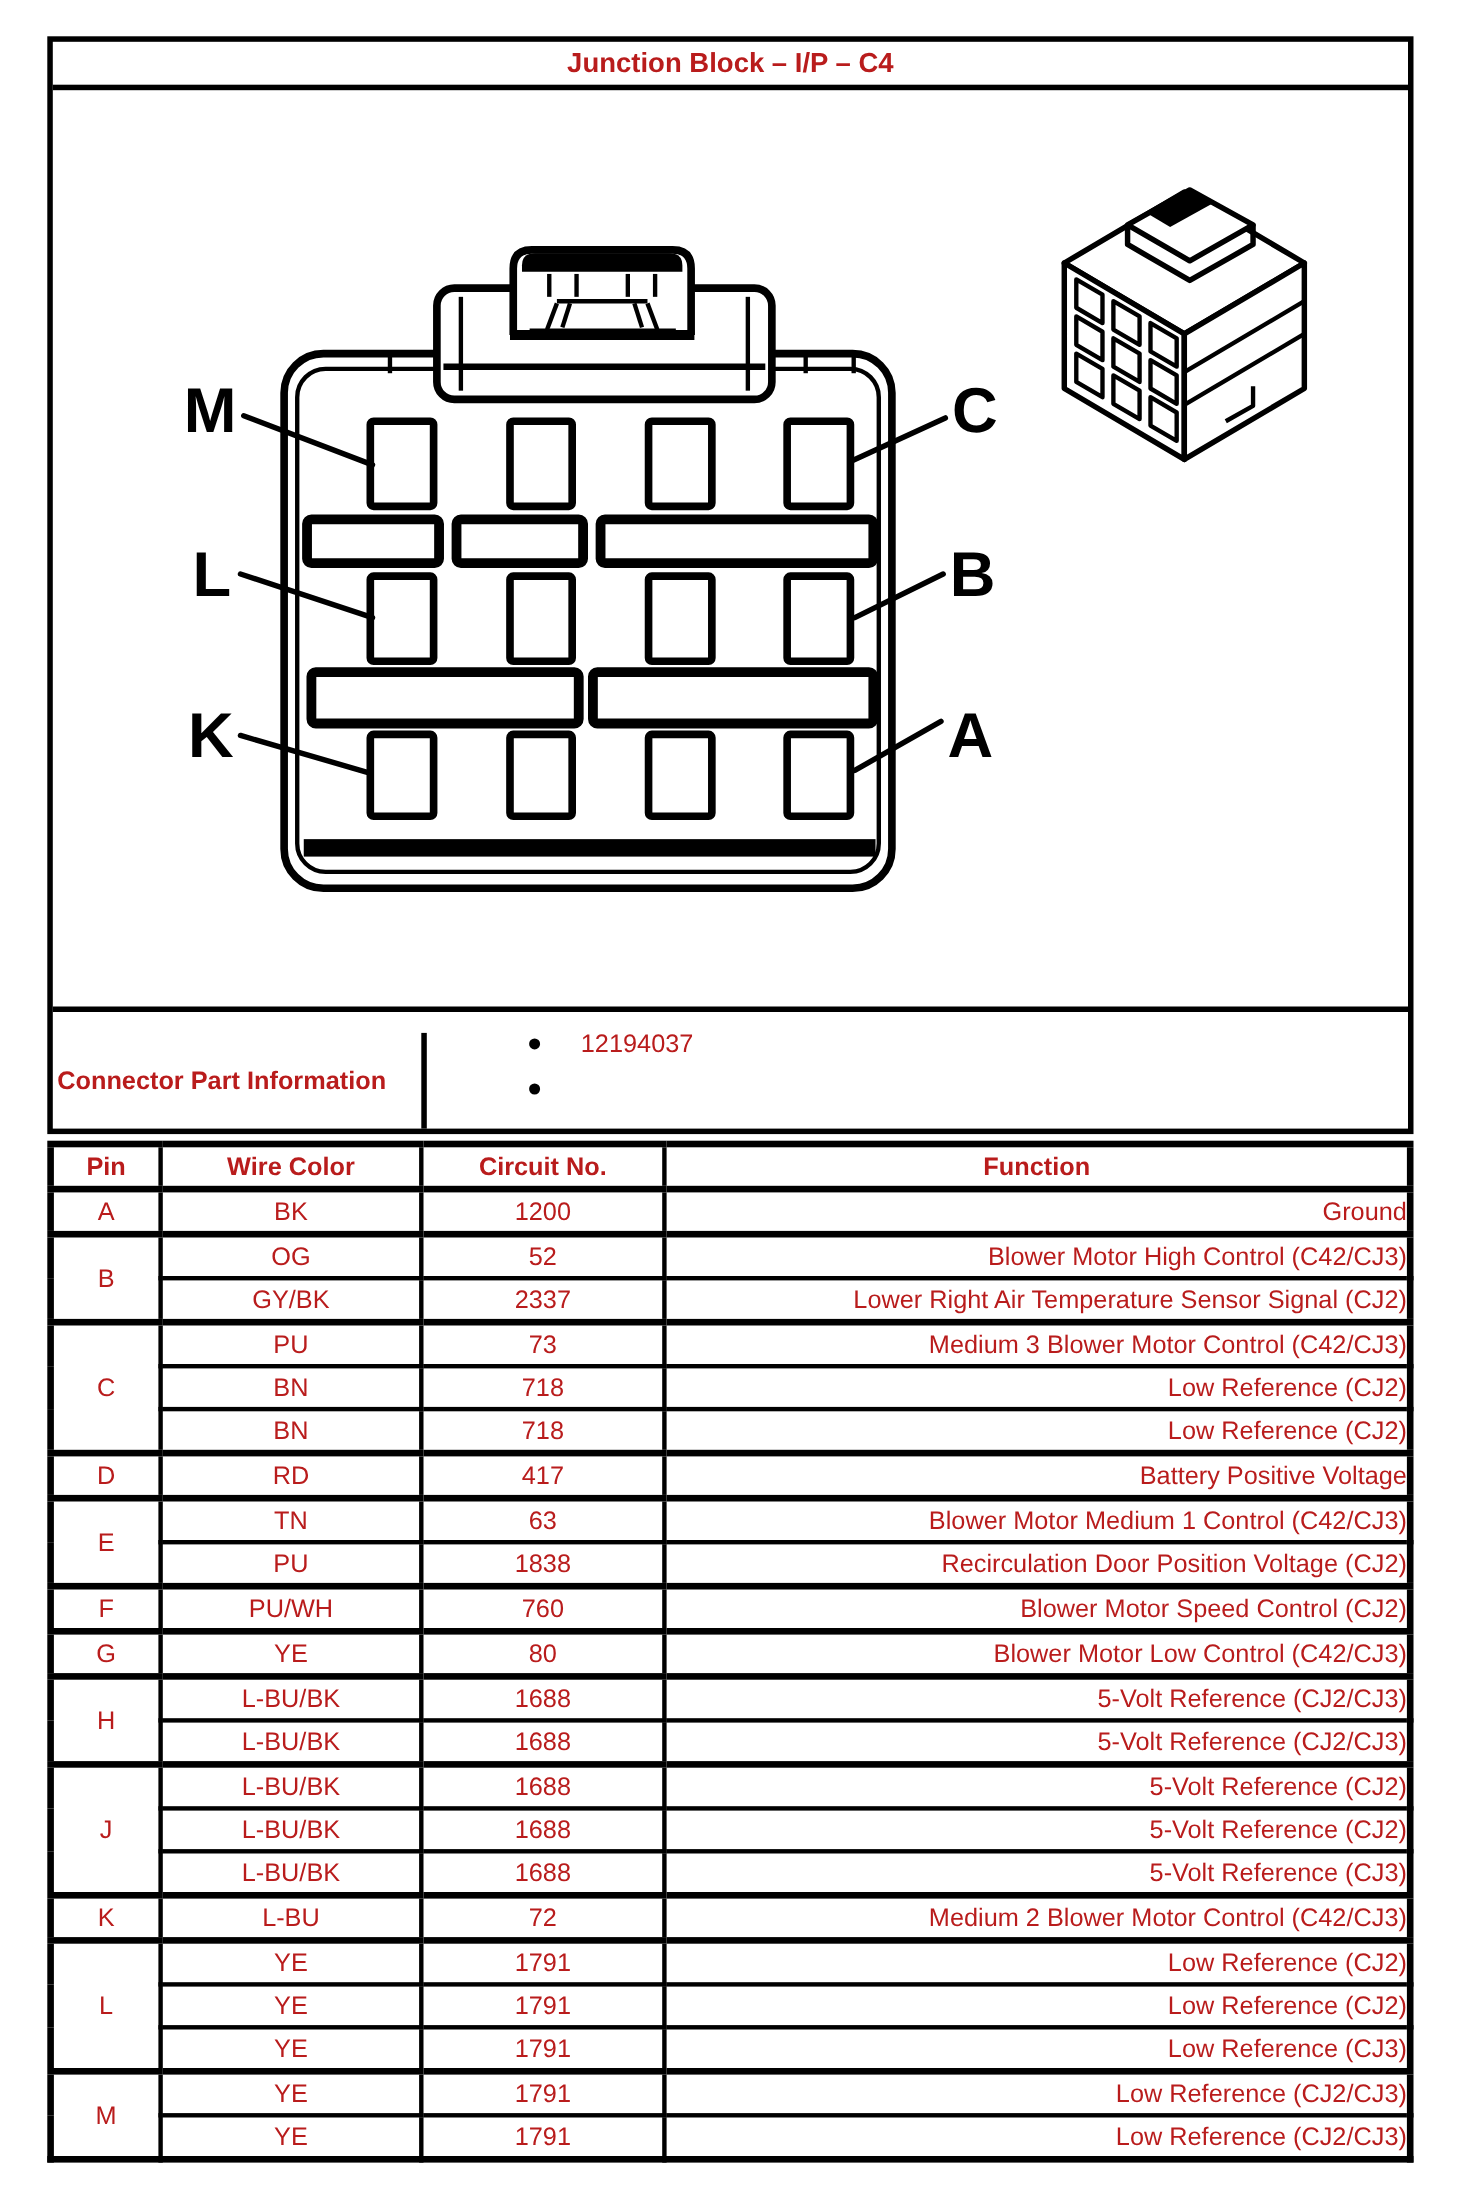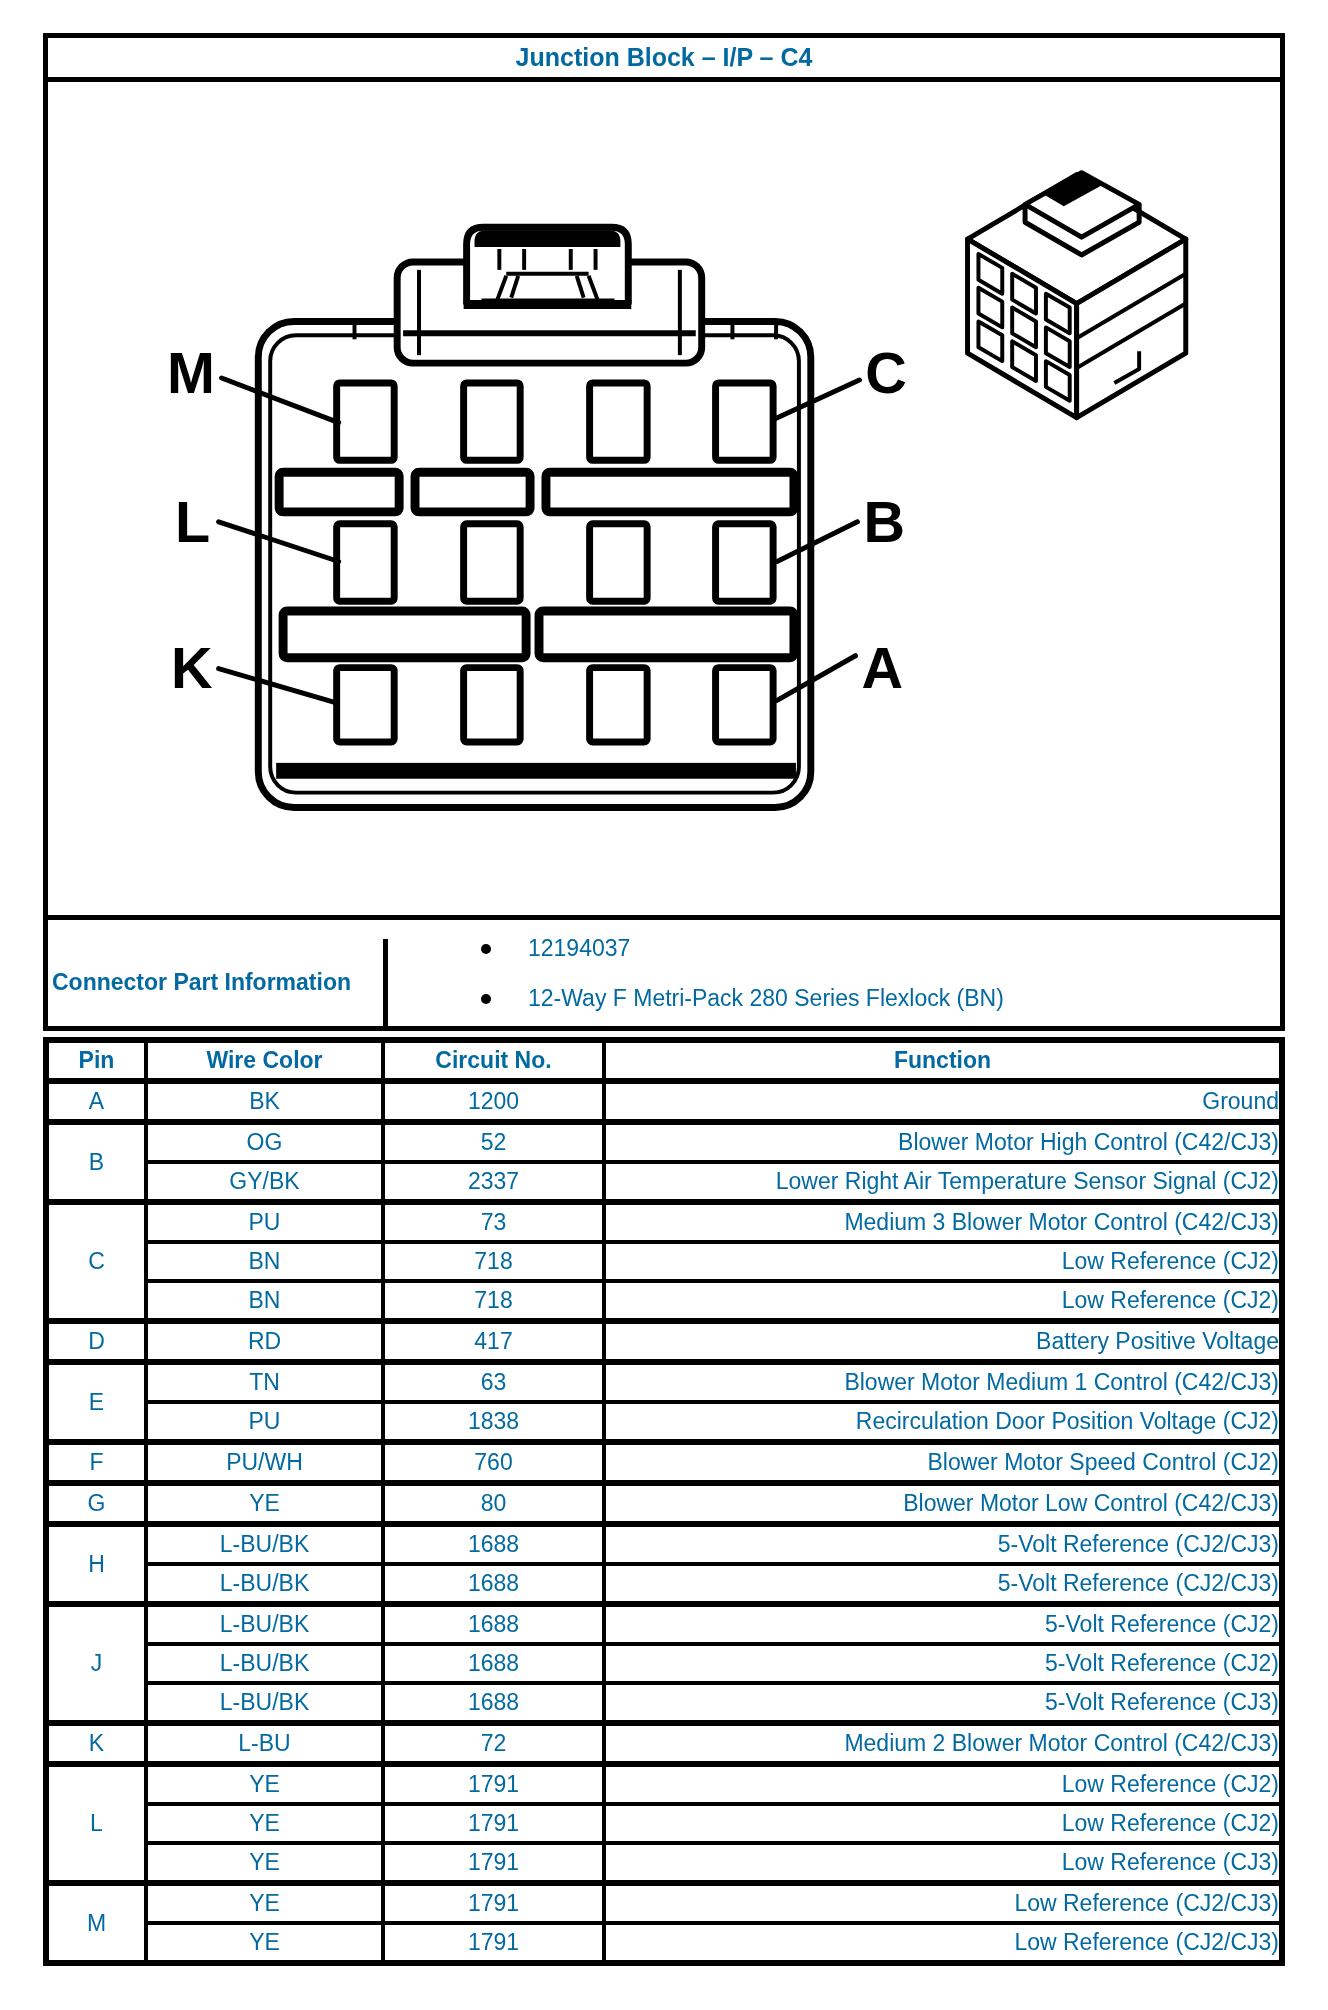--- a/index.html
+++ b/index.html
@@ -1,17 +1,17 @@
 <!DOCTYPE html>
 <html><head>
 <meta charset="utf-8">
 <style>
   html,body { margin:0; padding:0; background:#fff; }
   .page { position:relative; width:1101px; height:2010px; background:#fff;
-          font-family:"Liberation Sans", sans-serif; color:#0369a1; }
+          font-family:"Liberation Sans", sans-serif; color:#b91c1c; }
   .sheet { position:absolute; left:43px; top:33px; width:1242px; }
 
   .main-box { border:5px solid #000; }
   .title-bar { border-bottom:5px solid #000; height:39px; display:flex;
                align-items:center; justify-content:center;
                font-weight:bold; font-size:25px; }
   .diagram-cell { position:relative; height:833px; }
   svg.diagram { display:block; width:100%; height:100%; }
 
   .cpi-row { border-top:5px solid #000; display:flex; height:106px; }
@@ -153,21 +153,20 @@
 
       <div class="cpi-row">
         <div class="cpi-label">Connector Part Information</div>
         <div class="cpi-content">
           <div class="bullet-item">
             <span class="dot"></span>
             <span>12194037</span>
           </div>
           <div class="bullet-item">
             <span class="dot"></span>
-            <span>12-Way F Metri-Pack 280 Series Flexlock (BN)</span>
           </div>
         </div>
       </div>
     </div>
 
     <div class="gap"></div>
 
     <table class="pin-table">
       <colgroup>
           <col style="width:100px">

